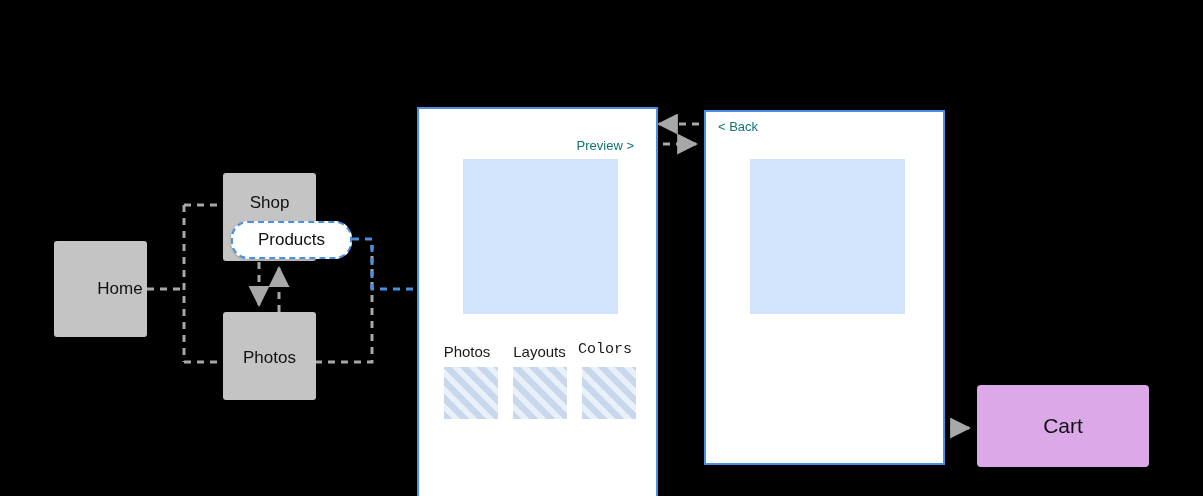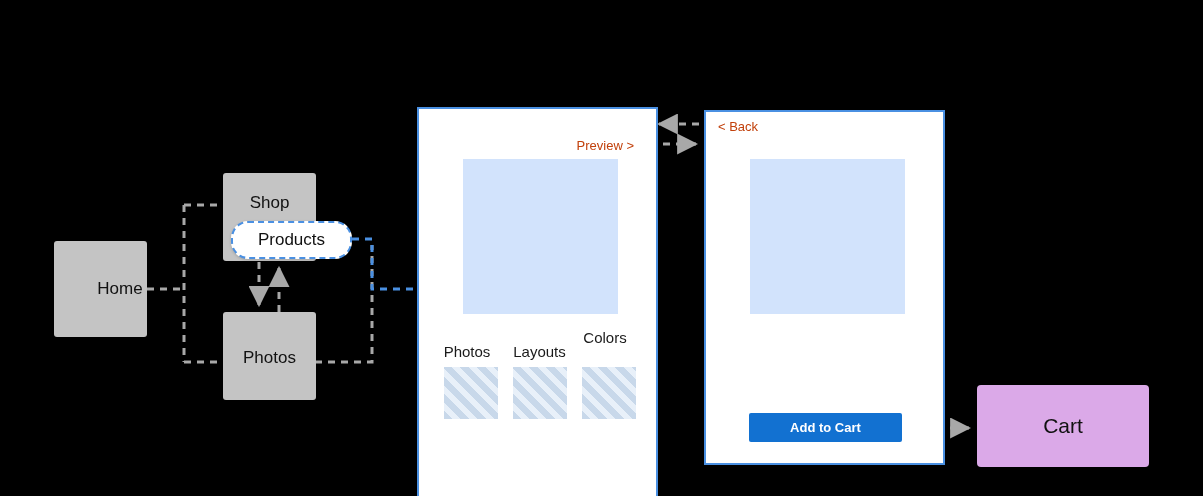--- a/index.html
+++ b/index.html
@@ -57,21 +57,21 @@
 
   
   .screen {
     position: absolute;
     background: #ffffff;
     border: 2px solid #4a90e2;
     box-sizing: border-box;
   }
   .link-text {
     position: absolute;
-    color: #c2410c;
+    color: #0f766e;
     font-size: 13px;
     white-space: nowrap;
   }
   .img-placeholder {
     position: absolute;
     background: #d2e3fc;
   }
   .swatch-label {
     position: absolute;
     font-size: 15px;
@@ -160,28 +160,25 @@
     <div class="link-text" style="right:22px; top:29px;">Preview &gt;</div>
 
     <div class="img-placeholder" style="left:44px; top:50px; width:155px; height:155px;"></div>
 
     <div class="swatch-label" style="left:19px; top:234px; width:58px;">Photos</div>
     <div class="swatch" style="left:25px; top:258px; width:54px; height:52px;"></div>
 
     <div class="swatch-label" style="left:88px; top:234px; width:65px;">Layouts</div>
     <div class="swatch" style="left:94px; top:258px; width:54px; height:52px;"></div>
 
-    <div class="swatch-label" style="left:157px; top:220px; width:58px;">Colors</div>
+    <div class="swatch-label" style="left:157px; top:232px; width:58px;font-family:Liberation Mono, monospace;">Colors</div>
     <div class="swatch" style="left:163px; top:258px; width:54px; height:52px;"></div>
   </div>
 
   <div class="screen" style="left:704px; top:110px; width:241px; height:355px;">
 
     <div class="link-text" style="left:12px; top:7px;">&lt; Back</div>
 
     <div class="img-placeholder" style="left:44px; top:47px; width:155px; height:155px;"></div>
 
-    <div class="cta-button" style="left:43px; top:301px; width:153px; height:29px;">
-      <span>Add to Cart</span>
-    </div>
   </div>
 
 </div>
 
 </body></html>

